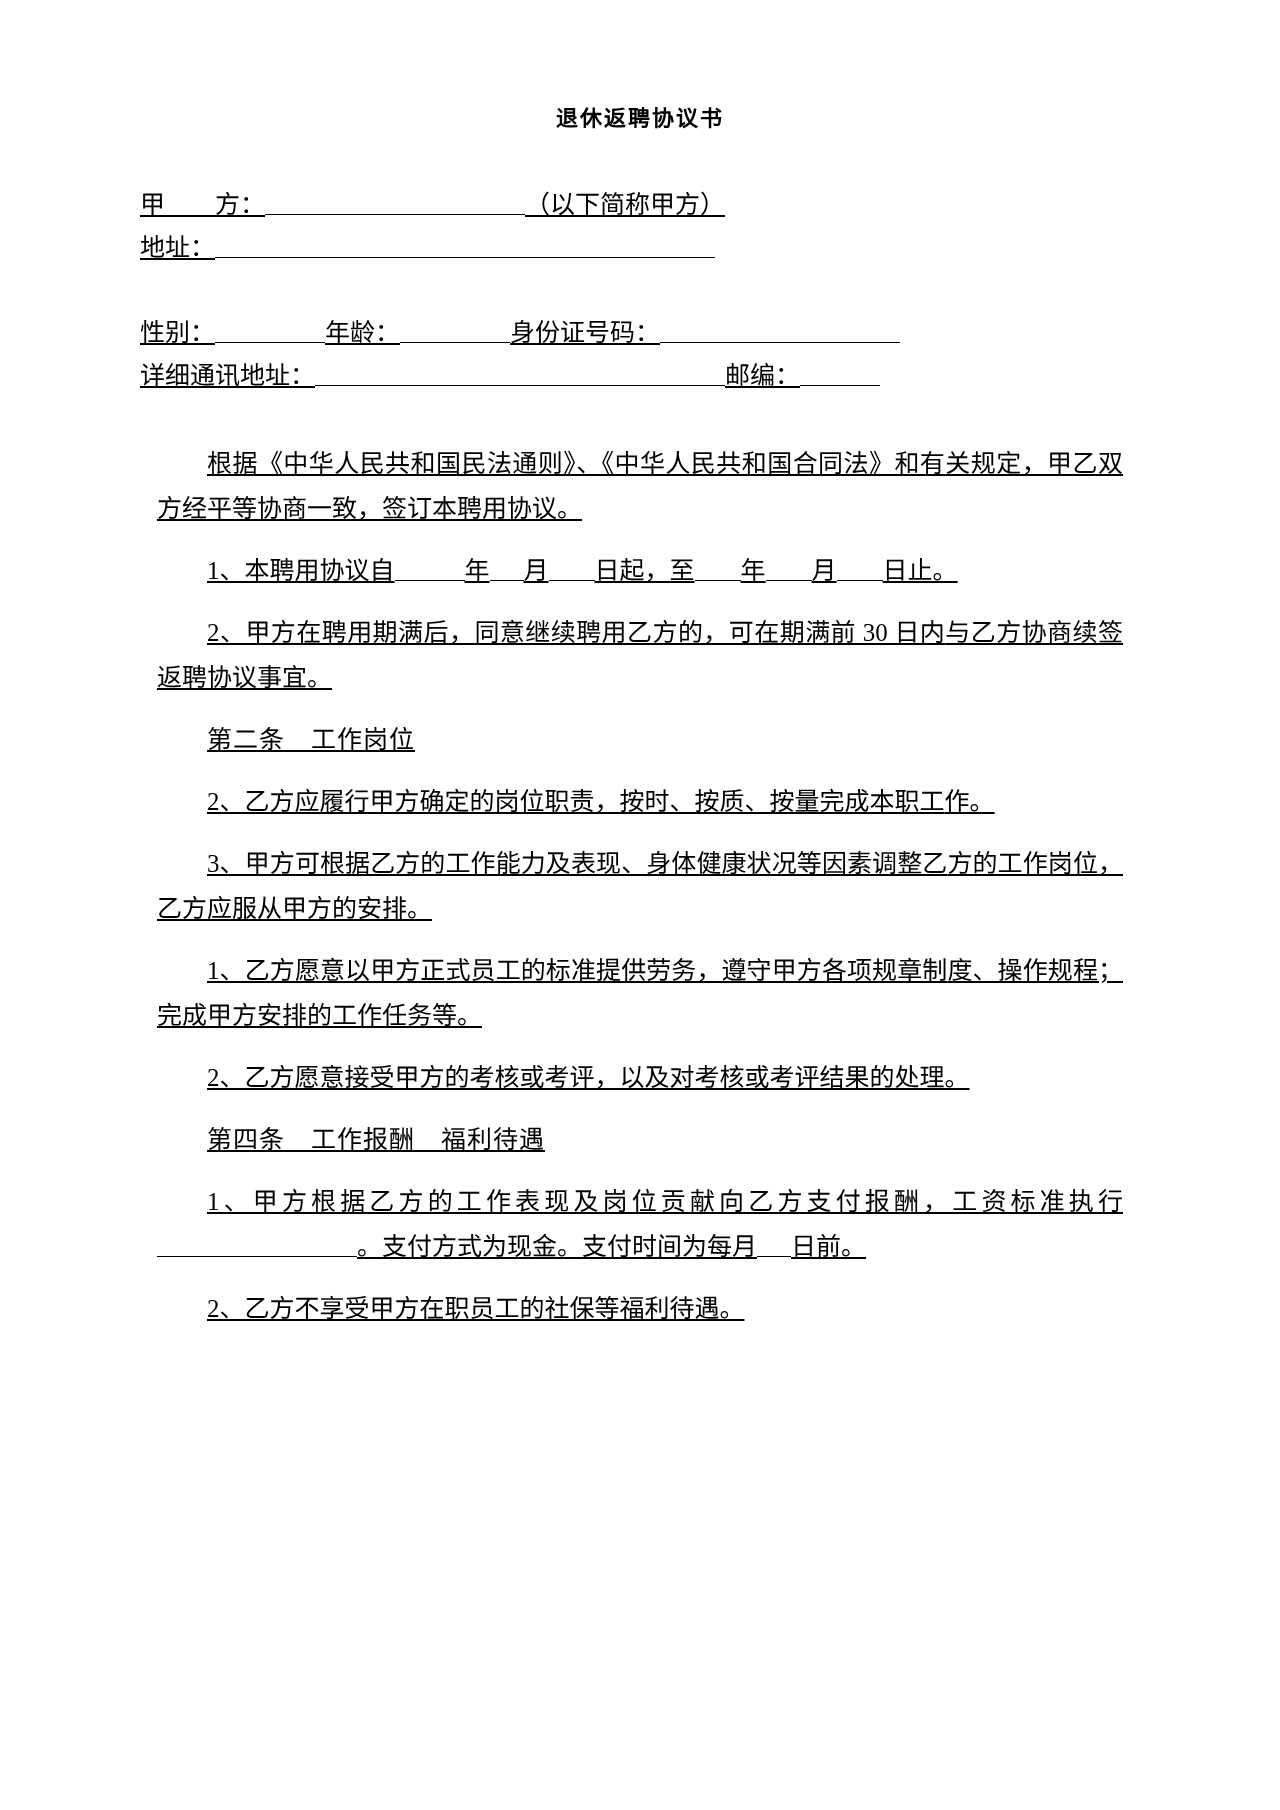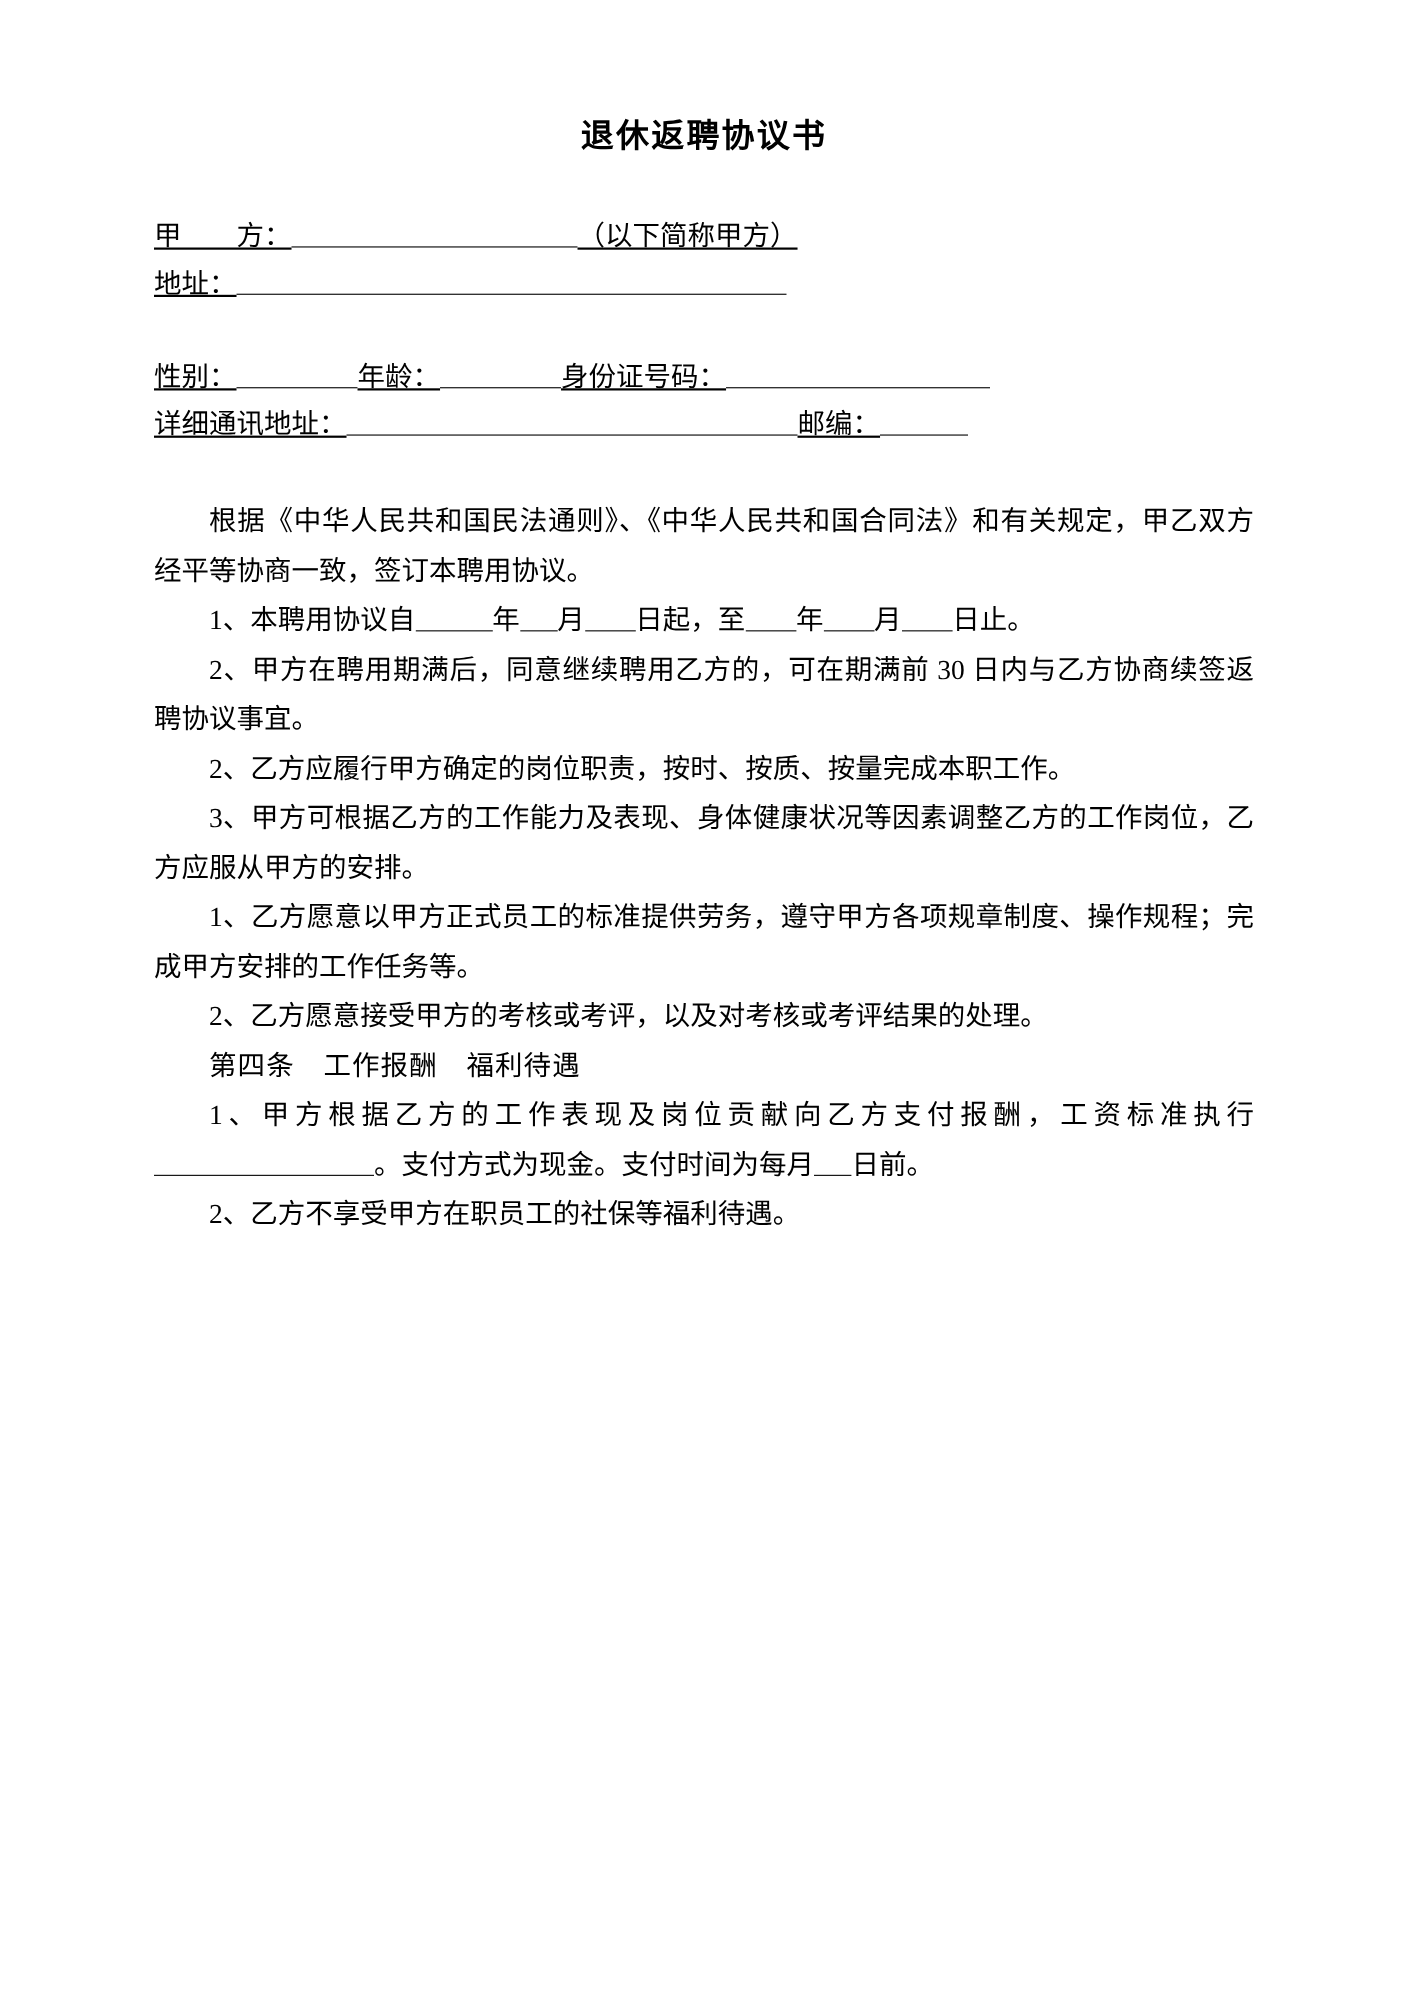--- a/index.html
+++ b/index.html
@@ -17,21 +17,21 @@
     width: 1280px;
     height: 1810px;
     margin: 0 auto;
     background: #ffffff;
     box-sizing: border-box;
     padding: 0 140px;
     overflow: hidden;
   }
   .doc-title {
     text-align: center;
-    font-size: 30px;
+    font-size: 22px;
     font-weight: bold;
     letter-spacing: 2px;
     padding-top: 104px;
     line-height: 1.4;
     font-family: "Liberation Sans", "DejaVu Sans", sans-serif;
   }
 
   
   .party-block {
     margin-top: 48px;
@@ -62,22 +62,23 @@
 
   
   .body-block {
     margin-top: 44px;
     font-size: 25px;
     line-height: 1.80;
     text-align: justify;
     text-justify: inter-ideograph;
   }
   p.para {
-    margin: 0;
+    margin: 17px;
     text-indent: 2em;
+    text-decoration: underline;
   }
   .uline {
     display: inline-block;
     border-bottom: 1.6px solid #000;
     height: 1.05em;
     vertical-align: baseline;
     margin-bottom: -2px;
   }
   .u-70  { width: 70px; }
   .u-46  { width: 46px; }
@@ -117,20 +118,21 @@
 
   </div>
 
   <div class="body-block">
 
     <p class="para"><span>根据《中华人民共和国民法通则》、《中华人民共和国合同法》和有</span><span>关规定，甲乙双方经平等协商一致，签订本聘用协议。</span></p>
 
     <p class="para"><span>1、本聘用协议自</span><span class="uline u-70"></span><span>年</span><span class="uline u-34"></span><span>月</span><span class="uline u-46"></span><span>日起，至</span><span class="uline u-46"></span><span>年</span><span class="uline u-46"></span><span>月</span><span class="uline u-46"></span><span>日止。</span></p>
     <p class="para"><span>2、甲方在聘用期满后，同意继续聘用乙方的，可在期满前 30 日内</span><span>与乙方协商续签返聘协议事宜。</span></p>
 
+    <p class="para art-head">第二条　工作岗位</p>
     <p class="para"><span>2、乙方应履行甲方确定的岗位职责，按时、按质、按量完成本职工</span><span>作。</span></p>
     <p class="para"><span>3、甲方可根据乙方的工作能力及表现、身体健康状况等因素调整乙</span><span>方的工作岗位，乙方应服从甲方的安排。</span></p>
 
     <p class="para"><span>1、乙方愿意以甲方正式员工的标准提供劳务，遵守甲方各项规章制</span><span>度、操作规程；完成甲方安排的工作任务等。</span></p>
     <p class="para"><span>2、乙方愿意接受甲方的考核或考评，以及对考核或考评结果的处理。</span></p>
 
     <p class="para art-head">第四条　工作报酬　福利待遇</p>
     <p class="para"><span>1、甲方根据乙方的工作表现及岗位贡献向乙方支付报酬，工资标准</span><span>执行</span><span class="uline u-200"></span><span>。支付方式为现金。支付时间为每月</span><span class="uline u-34"></span><span>日前。</span></p>
     <p class="para"><span>2、乙方不享受甲方在职员工的社保等福利待遇。</span></p>
 

